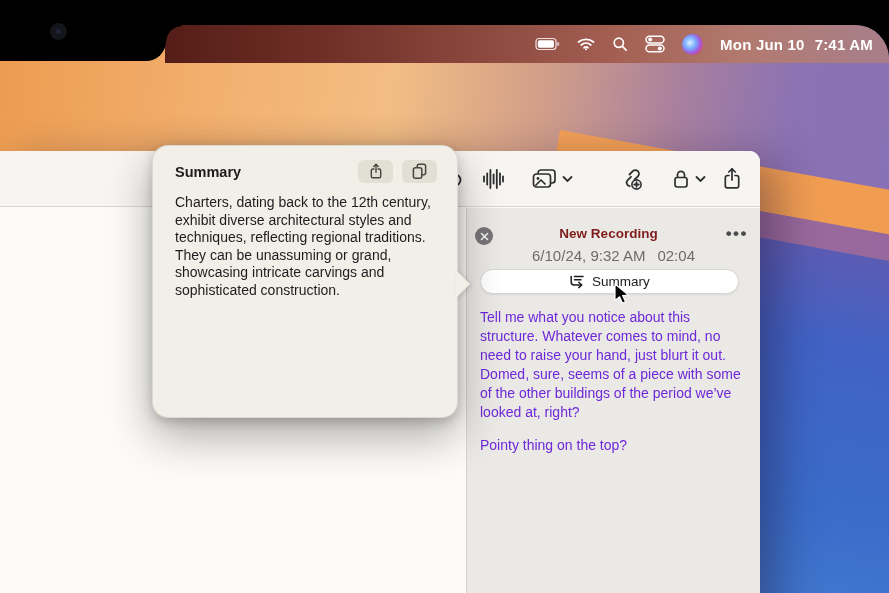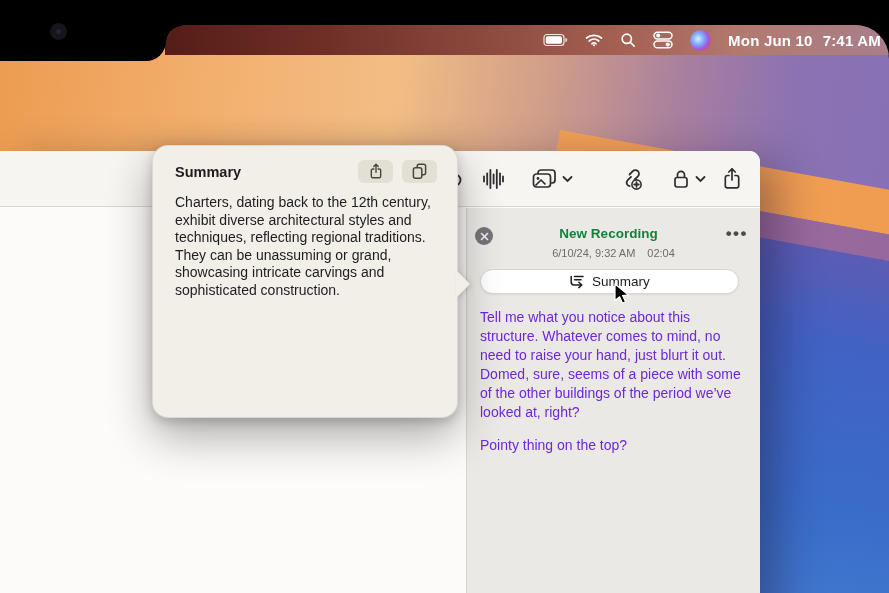--- a/index.html
+++ b/index.html
@@ -14,24 +14,24 @@
   .stripe-group { position:absolute; left:560px; top:105px; width:640px; height:640px;
     transform:rotate(10.3deg); transform-origin:0 0; }
   .stripe-orange { position:absolute; left:0; right:0; top:0; height:44px;
     background:linear-gradient(90deg,#f2a056,#f09a4c); }
   .stripe-mauve { position:absolute; left:0; right:0; top:44px; height:26px;
     background:linear-gradient(90deg,#a06e9c,#8f639e); }
   .stripe-blue { position:absolute; left:0; right:0; top:70px; height:570px;
     background:linear-gradient(180deg,#5b5cb4 0%,#4162c4 16%,#3a6cca 45%,#447dd0 70%,#5590d8 100%); }
 
   
-  .menubar { position:absolute; left:165px; right:0; top:0; height:30px;
+  .menubar { position:absolute; left:165px; right:0; top:0; height:38px;
     border-top-left-radius:16px;
     background:linear-gradient(90deg,#551d17 0%,#6f2f27 22%,#8d4a3f 45%,#a35f52 62%,#b27a6f 80%,#a97e87 97%);
-    display:flex; align-items:center; justify-content:flex-end; gap:17px; padding-right:8px; color:#fff; }
+    display:flex; align-items:center; justify-content:flex-end; gap:17px; padding-right:16px; color:#fff; }
   .mb-ic { display:flex; align-items:center; }
   .mb-date { font-size:15px; font-weight:700; letter-spacing:.2px; display:flex; gap:10px; }
   .siri-orb { width:21px; height:21px; border-radius:50%;
     background:radial-gradient(circle at 38% 42%, #dff0ff 0%, #7cb4ff 30%, #a05ae0 58%, #e8465a 82%, #c93880 100%); }
 
   
   .bezel-top { position:absolute; left:0; right:0; top:0; height:25px; background:#000; }
   .notch { position:absolute; left:0; top:0; width:166px; height:61px; background:#000;
     border-bottom-right-radius:20px; }
   .camera { position:absolute; left:50px; top:23px; width:17px; height:17px; border-radius:50%;
@@ -49,24 +49,24 @@
     border-bottom:1px solid #d9d6d2; }
   .tb-ic { position:absolute; top:0; height:56px; display:flex; align-items:center; gap:5px; color:#2e2e30; }
   .note-canvas { position:absolute; left:0; top:57px; bottom:0; width:466px; background:#fcfbf9; overflow:hidden; }
   .v-divider { position:absolute; left:466px; top:57px; bottom:0; width:1px; background:#d8d5d1; }
 
   
   .panel { position:absolute; left:467px; top:57px; right:0; bottom:0; background:#ebe9e6; }
   .panel-close { position:absolute; left:8px; top:19px; width:18px; height:18px; border-radius:50%;
     background:#767478; display:flex; align-items:center; justify-content:center; cursor:default; }
   .panel-title { position:absolute; left:30px; right:40px; top:18px; text-align:center;
-    font-size:13.5px; font-weight:700; color:#15803d; }
+    font-size:13.5px; font-weight:700; color:#7f1d1d; }
   .panel-more { position:absolute; right:12px; top:16px; font-size:17px; letter-spacing:1.5px;
     color:#4c4c4e; font-weight:700; }
-  .panel-sub { position:absolute; left:0; right:0; top:39px; text-align:right; font-size:11px;
+  .panel-sub { position:absolute; left:0; right:0; top:39px; text-align:right; font-size:15px;
     color:#6e6c6a; display:flex; justify-content:center; gap:12px; }
   .summary-btn { position:absolute; left:13px; right:21px; top:61px; height:25px; border-radius:13px;
     background:#fff; border:1px solid #d8d6d3; box-shadow:0 1px 2px rgba(0,0,0,.07);
     display:flex; align-items:center; justify-content:center; gap:7px;
     font-size:13.5px; color:#1c1c1e; }
   .transcript { position:absolute; left:13px; top:100px; width:264px; font-size:14px; line-height:19px;
     color:#6d28d9; }
   .transcript p { margin-bottom:14px; }
 
   

